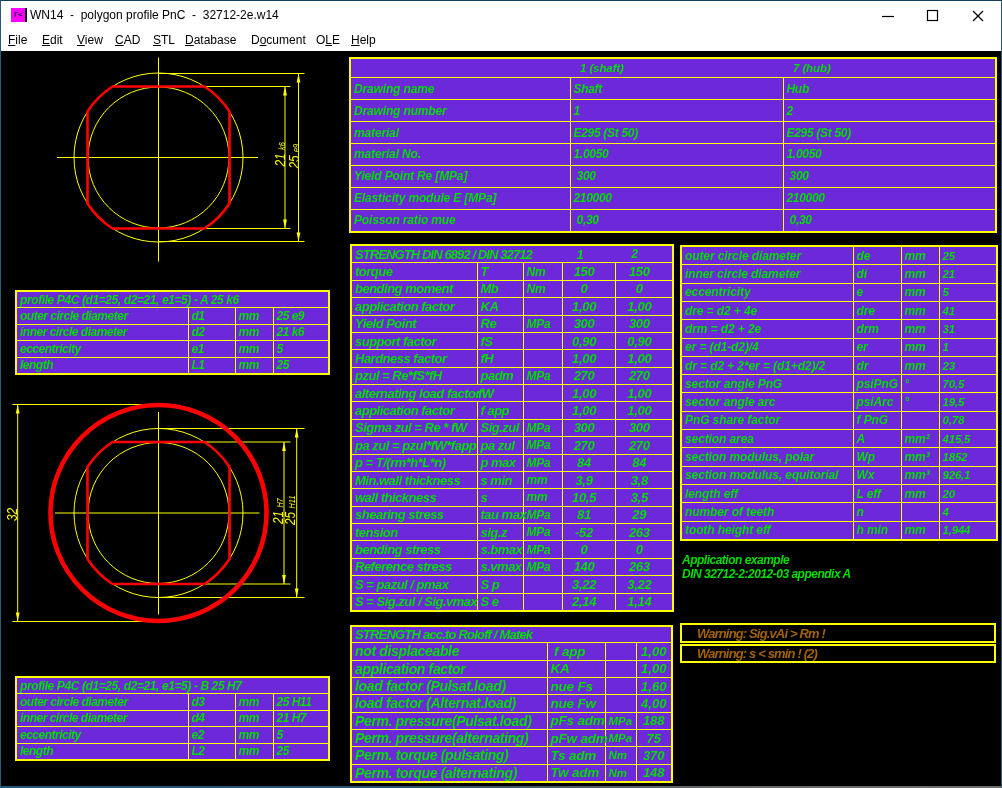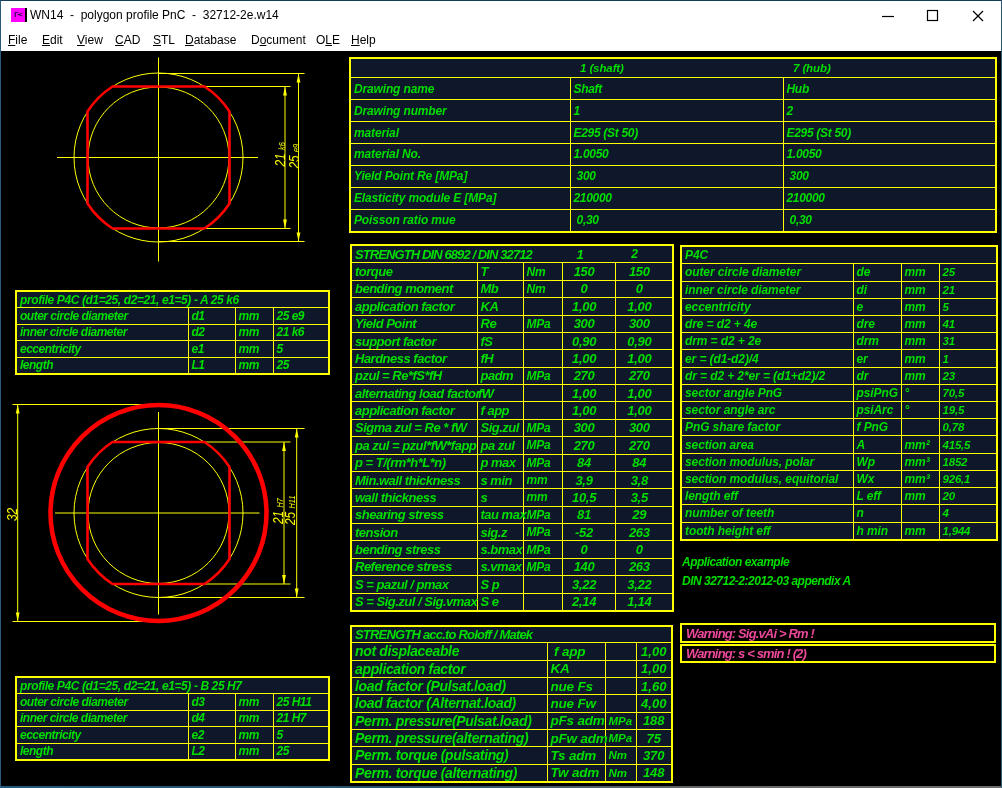--- a/index.html
+++ b/index.html
@@ -10,21 +10,21 @@
   #titlebar{position:absolute;left:0;top:0;width:1000px;height:29px;background:#fff;}
   #icon{position:absolute;left:10px;top:7px;width:14px;height:14px;background:#ff00ff;
         border-right:2px solid #000;color:#10103a;font-size:7px;font-weight:bold;
         text-align:center;line-height:14px;letter-spacing:-1px;}
   #title{position:absolute;left:29px;top:0;height:29px;line-height:29px;font-size:12px;color:#000;}
   #menubar{position:absolute;left:0;top:29px;width:1000px;height:21px;background:#fff;}
   .mi{position:absolute;top:0;height:21px;line-height:21px;font-size:12px;color:#000;}
   #bstrip{position:absolute;left:0;top:785px;width:1000px;height:2px;
     background:linear-gradient(90deg,#1e5a7d 0%,#29536b 40%,#686868 72%,#6e6e6e 100%);}
   #content{position:absolute;left:0;top:50px;width:1000px;height:735px;background:#000;}
-  table{border-collapse:collapse;table-layout:fixed;position:absolute;background:#0f172a;}
+  table{border-collapse:collapse;table-layout:fixed;position:absolute;background:#6d28d9;}
   td{border:1px solid #ffff00;color:#00de00;font-weight:bold;font-style:italic;
      font-size:12px;padding:0 0 0 3px;white-space:nowrap;overflow:visible;
      vertical-align:middle;}
   .ctr{text-align:center;padding:0;}
   .noR{border-right:none;}
   .noL{border-left:none;}
   .hpad{padding-left:10px;}
   
   #t-main td{letter-spacing:-0.15px;}
   #t-main td:nth-child(2),#t-main td:nth-child(3){font-size:12px;letter-spacing:-0.3px;}
@@ -43,23 +43,23 @@
   
   #t-p4c td{letter-spacing:-0.1px;}
   #t-p4c td:nth-child(4){font-size:11.5px;letter-spacing:-0.2px;}
   
   #t-rol td{font-size:14px;letter-spacing:-0.35px;margin-left:45px;}
   #t-rol td:nth-child(2){font-size:13.5px;letter-spacing:-0.2px;}
   #t-rol td:nth-child(3){font-size:11.5px;letter-spacing:0;}
   #t-rol td:nth-child(4){font-size:13px;letter-spacing:0;}
   #t-rol tr.hd td{font-size:13px;letter-spacing:-0.8px;}
   .gtxt{position:absolute;color:#00de00;font-weight:bold;font-style:italic;white-space:nowrap;}
-  .warn{position:absolute;box-sizing:border-box;border:2px solid #ffff00;color:#ec4899;
+  .warn{position:absolute;box-sizing:border-box;border:2px solid #ffff00;color:#a16207;
         font-weight:bold;font-style:italic;font-size:13px;letter-spacing:-0.85px;
-        white-space:nowrap;padding-left:4px;}
+        white-space:nowrap;padding-left:15px;}
   svg{position:absolute;}
   svg text{font-family:"Liberation Sans",sans-serif;}
 </style></head>
 <body>
 <div id="win">
  <div id="titlebar">
   <div id="icon">Γ·&lt;</div>
   <div id="title">WN14&nbsp; -&nbsp; polygon profile PnC&nbsp; -&nbsp; 32712-2e.w14</div>
   <svg width="1000" height="29" style="left:0;top:0">
     <line x1="881" y1="15.5" x2="893" y2="15.5" stroke="#000" stroke-width="1.2"></line>
@@ -367,26 +367,20 @@
 </tbody>
       </table>
 <table id="t-p4c" style="left:679px;top:194px;width:316px;height:296px;border:2px solid #ffff00;">
 <colgroup>
           <col style="width:172px">
           <col style="width:48px">
           <col style="width:38px">
           <col style="width:58px">
         </colgroup>
 <tbody>
-          <tr class="hd">
-<td class="noR" colspan="1">P4C</td>
-<td class="noL noR"></td>
-<td class="noL noR"></td>
-<td class="noL"></td>
-</tr>
 <tr>
 <td>outer circle diameter</td>
 <td>de</td>
 <td>mm</td>
 <td>25</td>
 </tr>
 <tr>
 <td>inner circle diameter</td>
 <td>di</td>
 <td>mm</td>
@@ -537,21 +531,21 @@
 <tr>
 <td>Perm. torque (alternating)</td>
 <td>Tw adm</td>
 <td>Nm</td>
 <td class="ctr">148</td>
 </tr>
 </tbody>
       </table>
 <div class="warn" style="left:679px;top:572px;width:316px;height:19.5px;line-height:17.5px;">Warning: Sig.vAi &gt; Rm !</div>
 <div class="warn" style="left:679px;top:593px;width:316px;height:18.5px;line-height:16.5px;">Warning: s &lt; smin ! (2)</div>
-<div class="gtxt" style="left:681px;top:502px;font-size:12px;line-height:19px;letter-spacing:-0.5px">Application example<br>DIN 32712-2:2012-03 appendix A</div>
+<div class="gtxt" style="left:681px;top:502px;font-size:12px;line-height:14px;letter-spacing:-0.5px">Application example<br>DIN 32712-2:2012-03 appendix A</div>
 <svg id="draw" width="340" height="788" style="left:-1px;top:-51px">
 <g fill="none" stroke="#ffff00" stroke-width="1">
 <circle cx="158.5" cy="157.5" r="84.5"></circle>
           <circle cx="158.5" cy="157.5" r="70.5"></circle>
 <line x1="158.5" y1="57.5" x2="158.5" y2="261.5"></line>
           <line x1="57" y1="157.5" x2="258" y2="157.5"></line>
 <line x1="158.5" y1="73.5" x2="304.5" y2="73.5"></line>
           <line x1="158.5" y1="241.5" x2="304.5" y2="241.5"></line>
 <line x1="204" y1="86.5" x2="290.5" y2="86.5"></line>
           <line x1="204" y1="228.5" x2="290.5" y2="228.5"></line>

